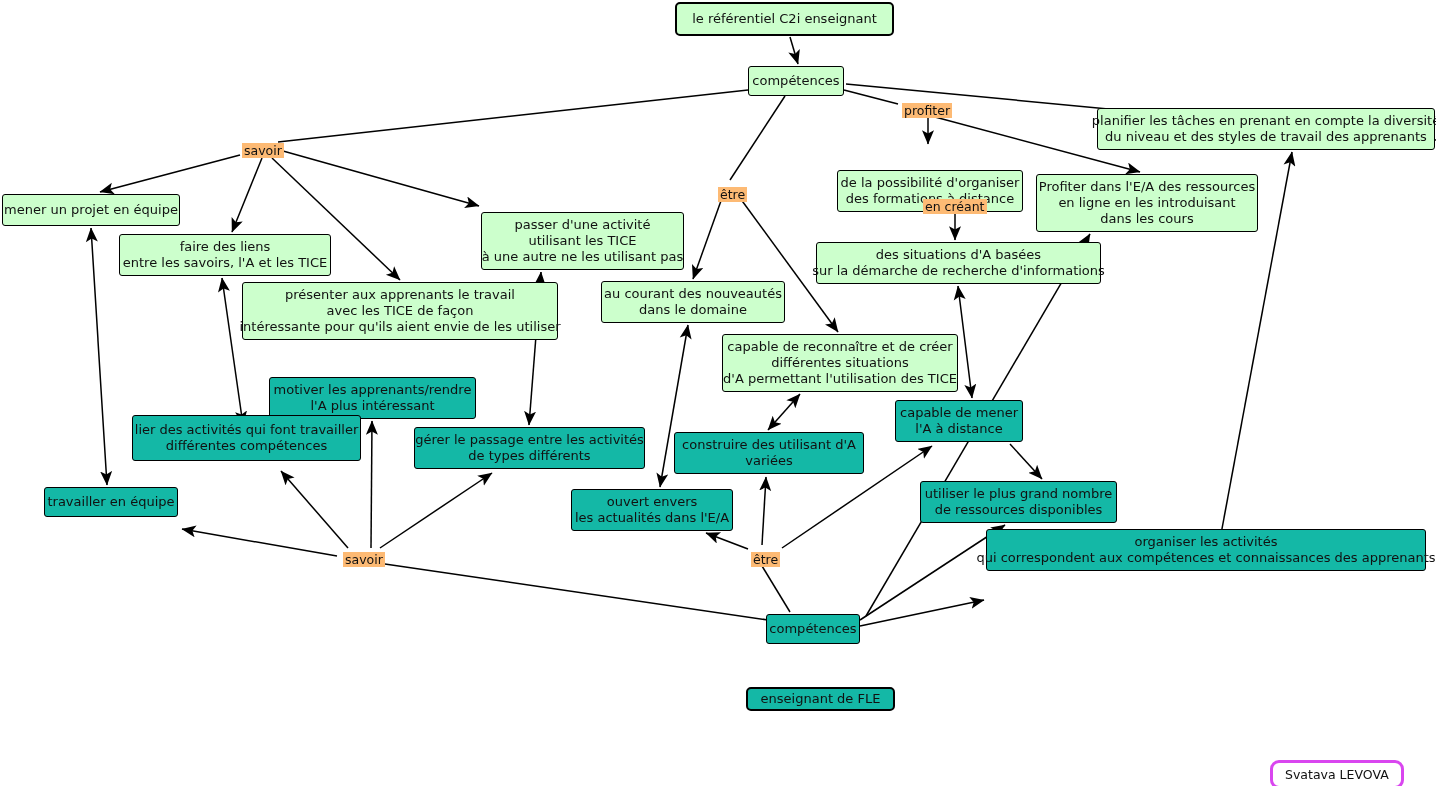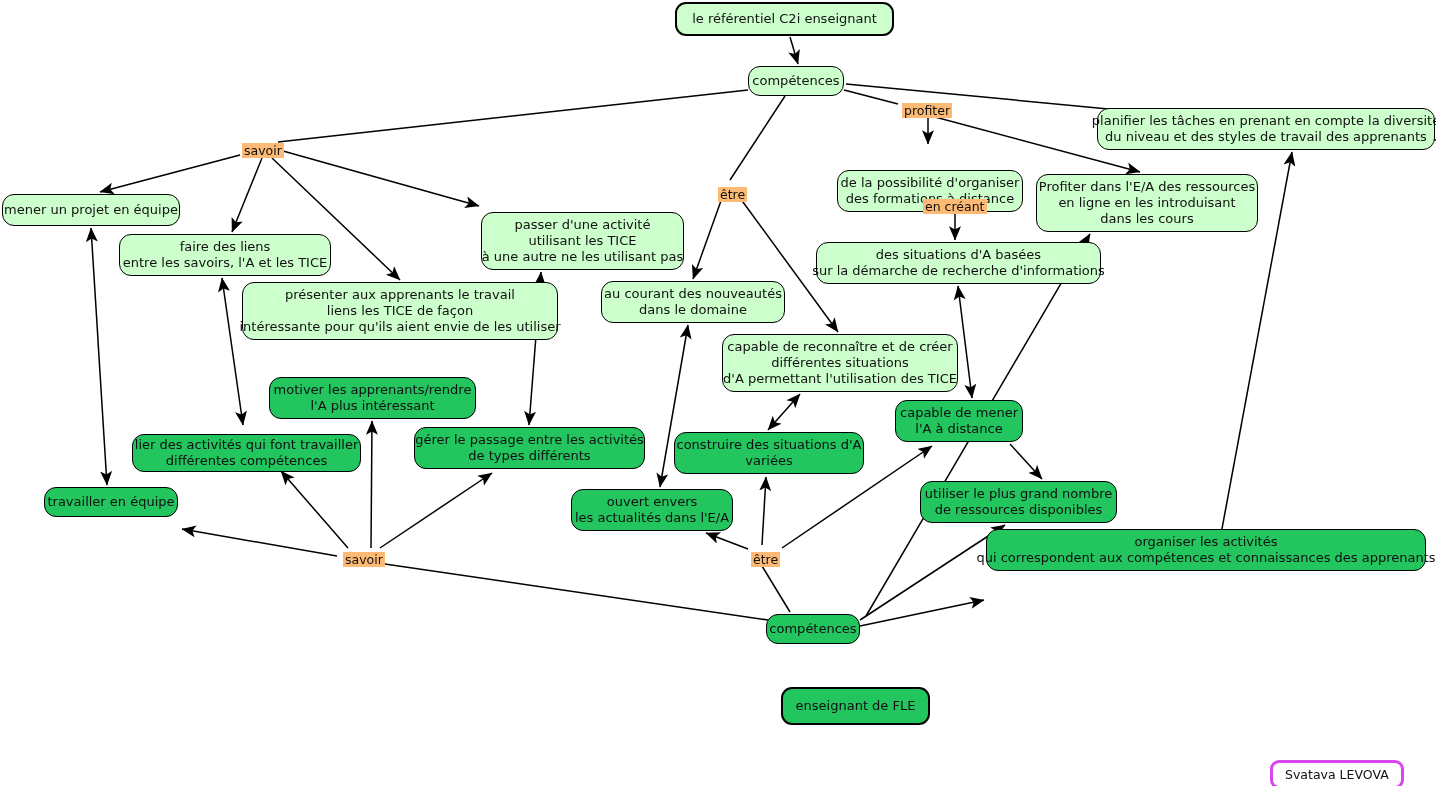--- a/index.html
+++ b/index.html
@@ -21,36 +21,36 @@
     position: absolute;
     left: 0; top: 0;
     width: 1436px;
     height: 786px;
     pointer-events: none;
   }
   .node {
     position: absolute;
     box-sizing: border-box;
     border: 1px solid #000000;
-    border-radius: 12px;
+    border-radius: 3px;
     text-align: center;
     font-size: 13.0px;
     line-height: 16px;
     color: #111111;
     padding: 4px 9px;
     white-space: pre;
     display: flex;
     align-items: center;
     justify-content: center;
   }
   .node.green  { background: #ccffcc; }
-  .node.yellow { background: #22c55e; }
+  .node.yellow { background: #14b8a6; }
   .node.root {
     border-width: 2px;
-    border-radius: 11px;
+    border-radius: 5px;
   }
   .linklabel {
     position: absolute;
     font-size: 12.5px;
     line-height: 15px;
     color: #111111;
     background: #fdba74;
     white-space: pre;
     text-align: center;
     padding: 0 2px;
@@ -130,46 +130,46 @@
 dans les cours</div>
       <div class="node green" style="left: 2px; top: 194px; width: 178px; height: 32px;">mener un projet en équipe</div>
       <div class="node green" style="left: 119px; top: 234px; width: 212px; height: 42px;">faire des liens
 entre les savoirs, l'A et les TICE</div>
       <div class="node green" style="left: 481px; top: 212px; width: 203px; height: 58px; text-align: center;">passer d'une activité
 utilisant les TICE
 à une autre ne les utilisant pas</div>
       <div class="node green" style="left: 816px; top: 242px; width: 285px; height: 42px;">des situations d'A basées
 sur la démarche de recherche d'informations</div>
       <div class="node green" style="left: 242px; top: 282px; width: 316px; height: 58px;">présenter aux apprenants le travail
-liens les TICE de façon
+avec les TICE de façon
 intéressante pour qu'ils aient envie de les utiliser</div>
       <div class="node green" style="left: 601px; top: 281px; width: 184px; height: 42px;">au courant des nouveautés
 dans le domaine</div>
       <div class="node green" style="left: 722px; top: 334px; width: 236px; height: 58px;">capable de reconnaître et de créer
 différentes situations
 d'A permettant l'utilisation des TICE</div>
       <div class="node yellow" style="left: 269px; top: 377px; width: 207px; height: 42px;">motiver les apprenants/rendre
 l'A plus intéressant</div>
       <div class="node yellow" style="left: 895px; top: 400px; width: 128px; height: 42px;">capable de mener
 l'A à distance</div>
-      <div class="node yellow" style="left: 132px; top: 434px; width: 229px; height: 38px;">lier des activités qui font travailler
+      <div class="node yellow" style="left: 132px; top: 415px; width: 229px; height: 46px;">lier des activités qui font travailler
 différentes compétences</div>
       <div class="node yellow" style="left: 414px; top: 427px; width: 231px; height: 42px;">gérer le passage entre les activités
 de types différents</div>
-      <div class="node yellow" style="left: 674px; top: 432px; width: 190px; height: 42px;">construire des situations d'A
+      <div class="node yellow" style="left: 674px; top: 432px; width: 190px; height: 42px;">construire des utilisant d'A
 variées</div>
       <div class="node yellow" style="left: 920px; top: 481px; width: 197px; height: 42px;">utiliser le plus grand nombre
 de ressources disponibles</div>
       <div class="node yellow" style="left: 44px; top: 487px; width: 134px; height: 30px;">travailler en équipe</div>
       <div class="node yellow" style="left: 571px; top: 489px; width: 162px; height: 42px;">ouvert envers
 les actualités dans l'E/A</div>
       <div class="node yellow" style="left: 986px; top: 529px; width: 440px; height: 42px;">organiser les activités
 qui correspondent aux compétences et connaissances des apprenants</div>
       <div class="node yellow" style="left: 766px; top: 614px; width: 94px; height: 30px;">compétences</div>
-      <div class="node yellow root" style="left: 781px; top: 687px; width: 149px; height: 38px;">enseignant de FLE</div>
+      <div class="node yellow root" style="left: 746px; top: 687px; width: 149px; height: 24px;">enseignant de FLE</div>
     </div>
   <div id="labels-layer">
       <div class="linklabel" style="left: 242px; top: 143px;">savoir</div>
       <div class="linklabel" style="left: 902px; top: 103px;">profiter</div>
       <div class="linklabel" style="left: 718px; top: 187px;">être</div>
       <div class="linklabel" style="left: 923px; top: 199px;">en créant</div>
       <div class="linklabel" style="left: 343px; top: 552px;">savoir</div>
       <div class="linklabel" style="left: 751px; top: 552px;">être</div>
     </div>
 

